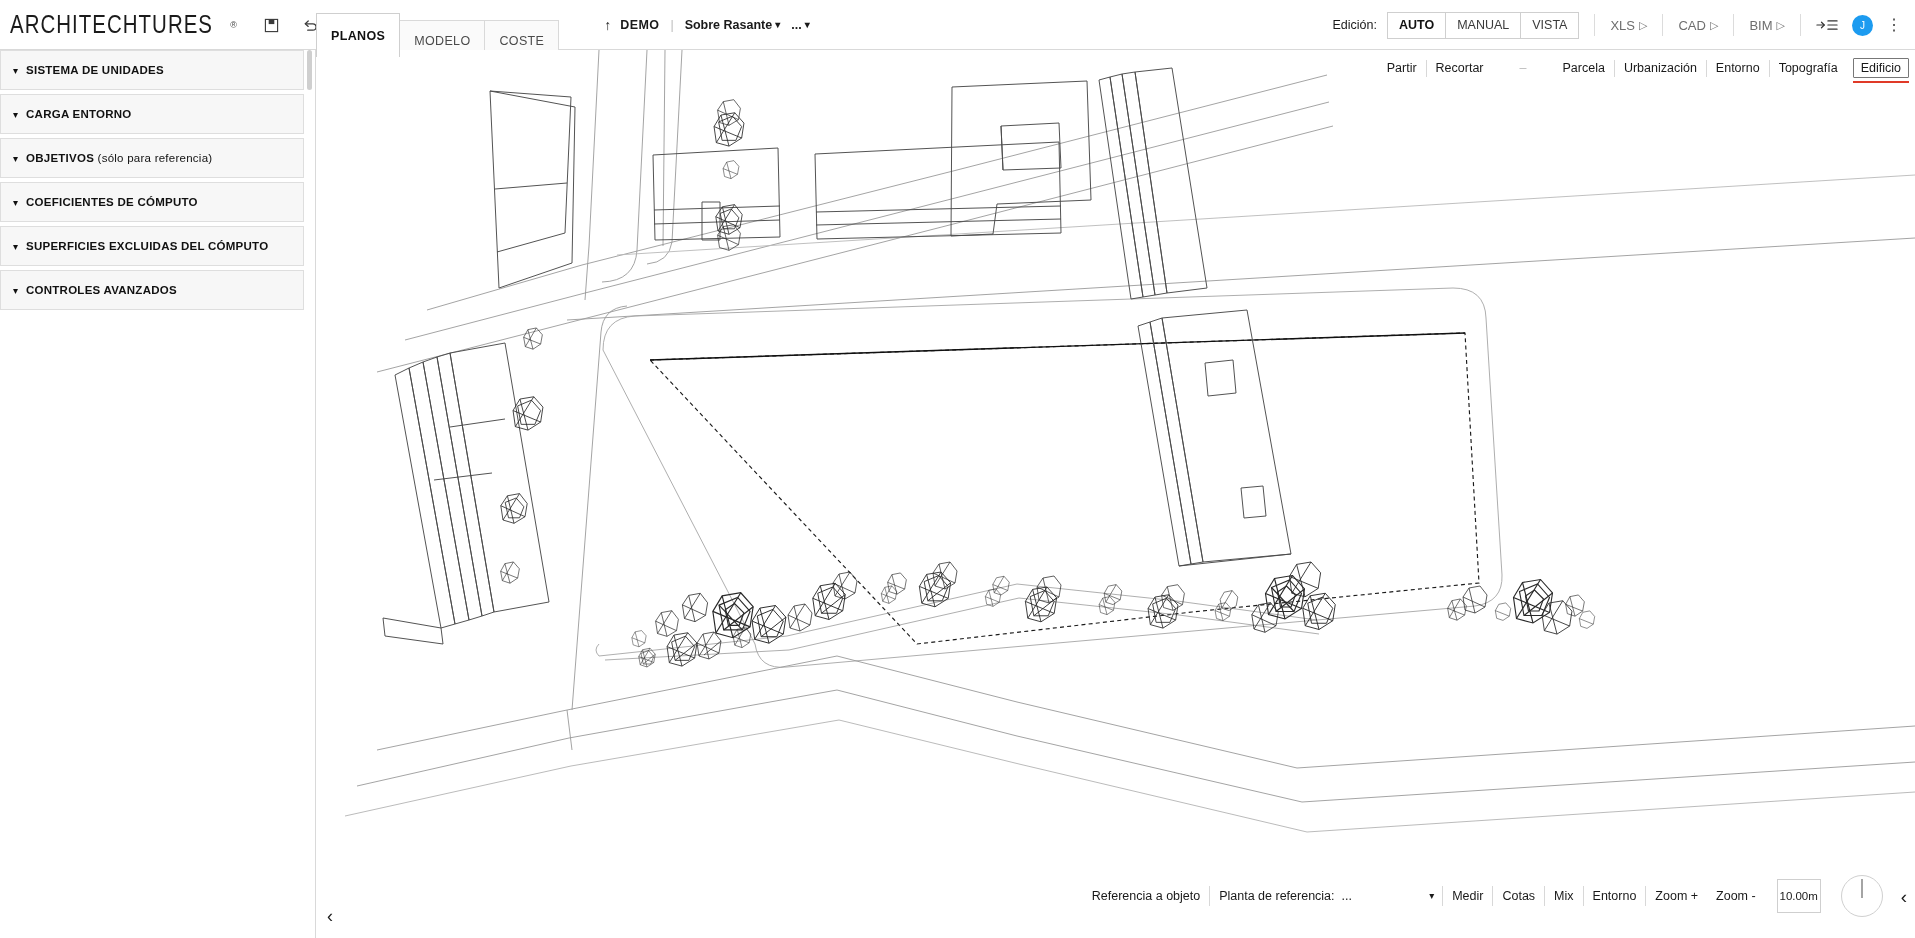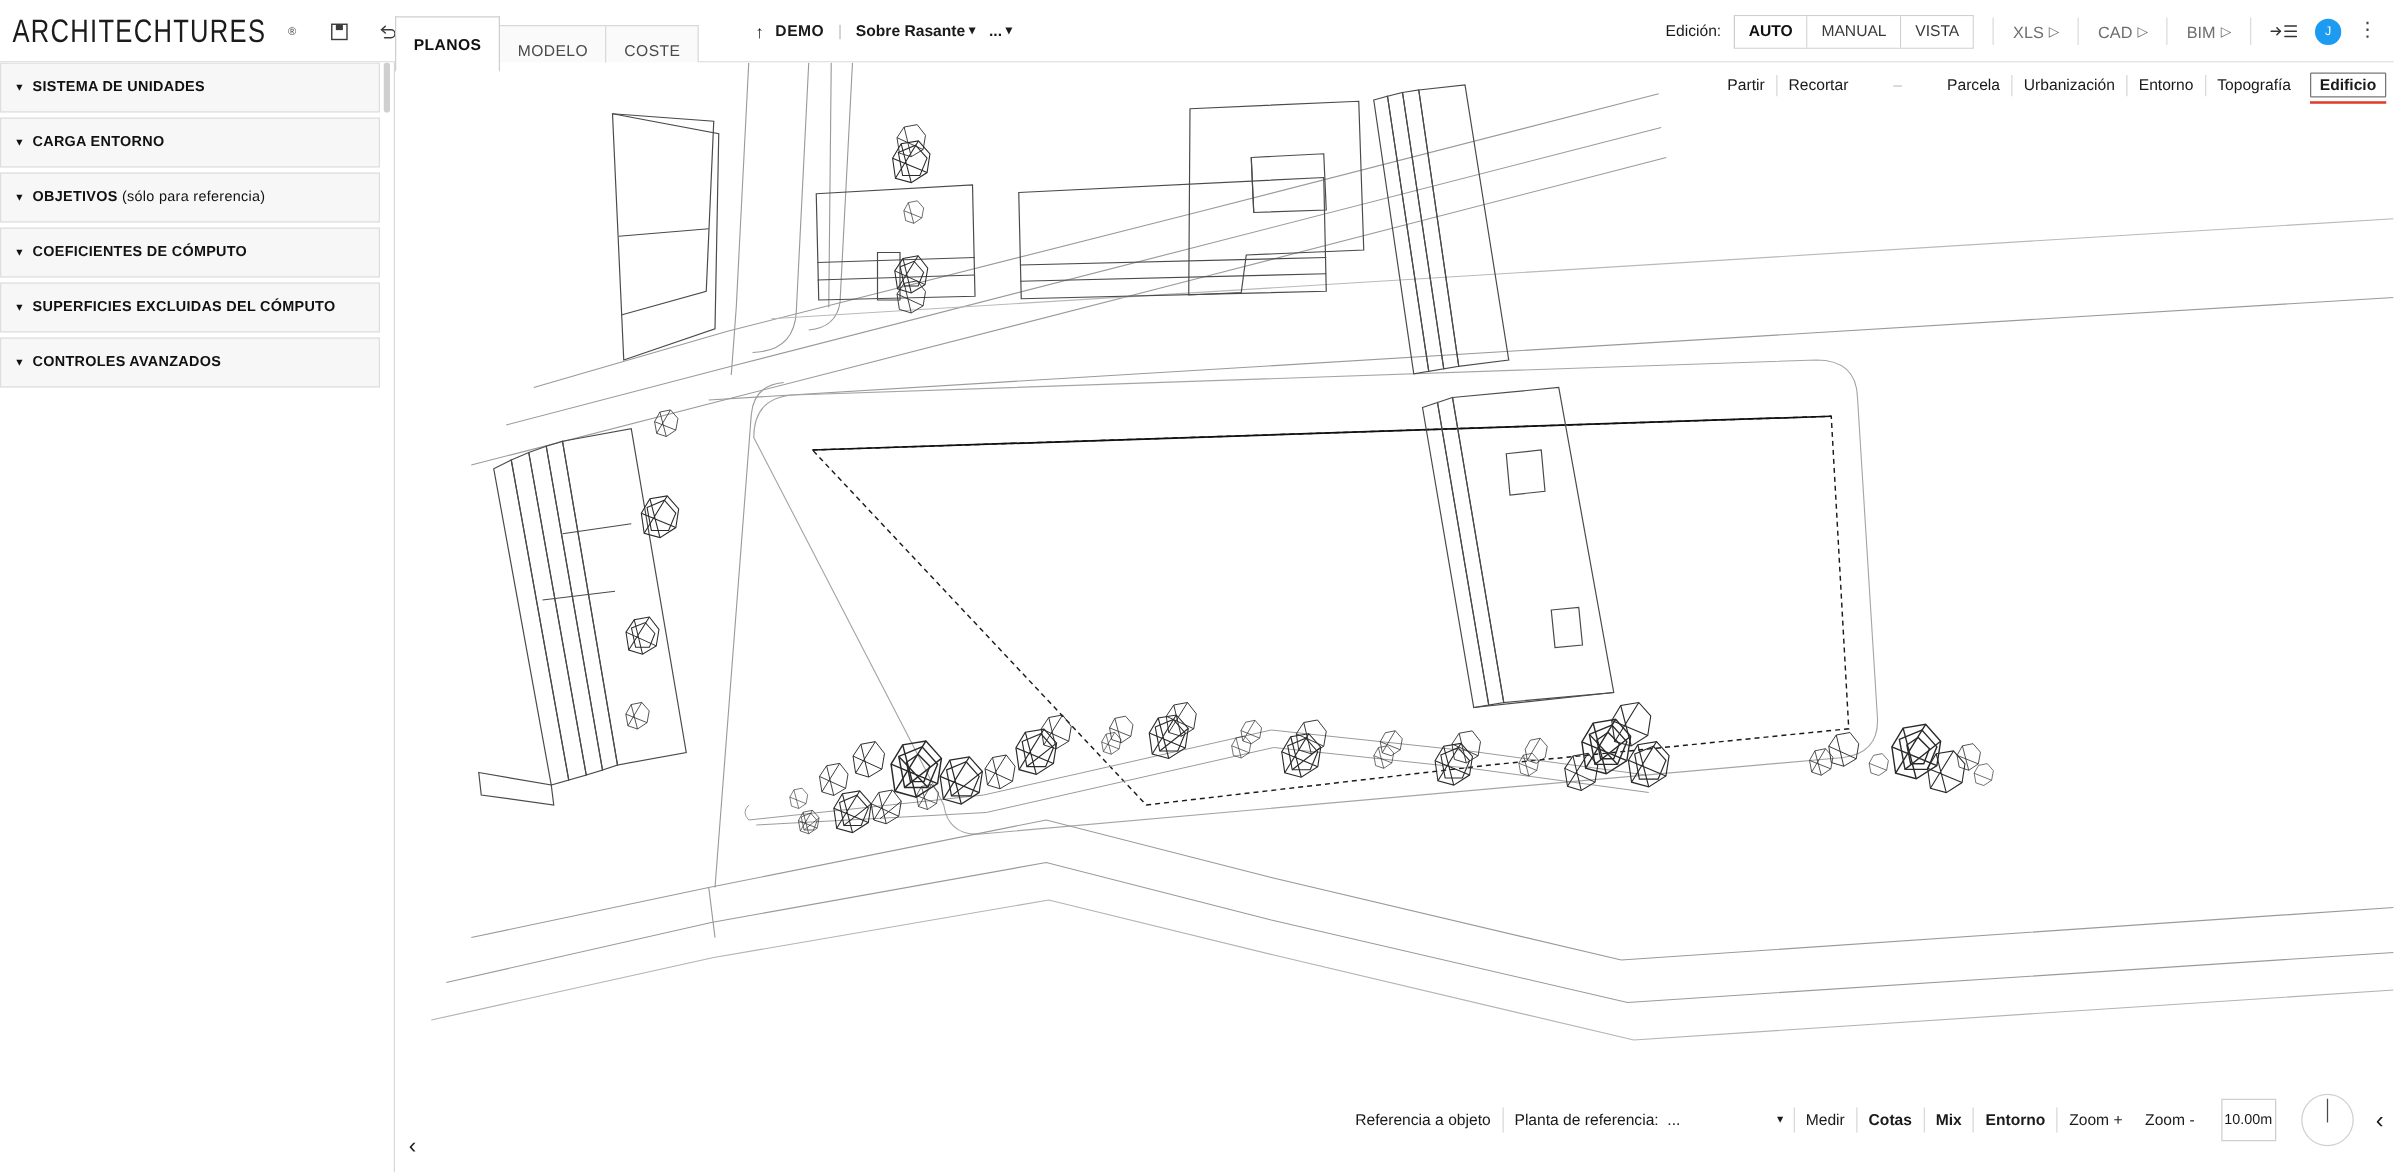--- a/index.html
+++ b/index.html
@@ -130,37 +130,37 @@
   .tools2 {
     position: absolute; top: 0px; right: 6px; height: 36px;
     display: flex; align-items: center; font-size: 12.5px; color: #1a1a1a;
     z-index: 5;
   }
   .t2 { padding: 0 9px; cursor: pointer; white-space: nowrap; }
   .t2.dim { color: #bbb; cursor: default; }
   .t2.sep { border-left: 1px solid #d8d8d8; height: 17px; padding: 0; margin: 0 0px; }
   .t2.gap { width: 14px; }
   .t2.boxed {
-    border: 1px solid #777; font-weight: bold; padding: 2px 7px; margin-left: 6px;
+    border: 1px solid #777; font-weight: normal; padding: 2px 7px; margin-left: 6px;
     position: relative; border-radius: 1px;
   }
   .t2.boxed::after {
     content:""; position: absolute; left: -1px; right: -1px; bottom: -6px;
     height: 2px; background: #e03a28;
   }
 
   
   .bottombar {
     position: absolute; left: 0; bottom: 16px; width: 1598px; height: 52px;
     display: flex; align-items: center; justify-content: flex-end;
     font-size: 12.5px; color: #1a1a1a; padding-right: 8px; z-index: 6;
     background: transparent;
   }
   .bb { padding: 0 9px; cursor: pointer; white-space: nowrap; }
-  .bb.bold { font-weight: bold; }
+  .bb.bold { font-weight: normal; }
   .bb.sep { border-left: 1px solid #d8d8d8; height: 20px; padding: 0; }
   .refsel {
     display: flex; align-items: center; gap: 6px; cursor: pointer;
     width: 232px; justify-content: space-between; padding: 0 8px 0 9px;
   }
   .refsel .lbl { white-space: nowrap; }
   .scalebox {
     display: flex; align-items: center; justify-content: center;
     border: 1px solid #cfcfcf; width: 44px; height: 34px; margin-left: 12px;
     font-size: 11.5px; line-height: 14px; background: #fff;

